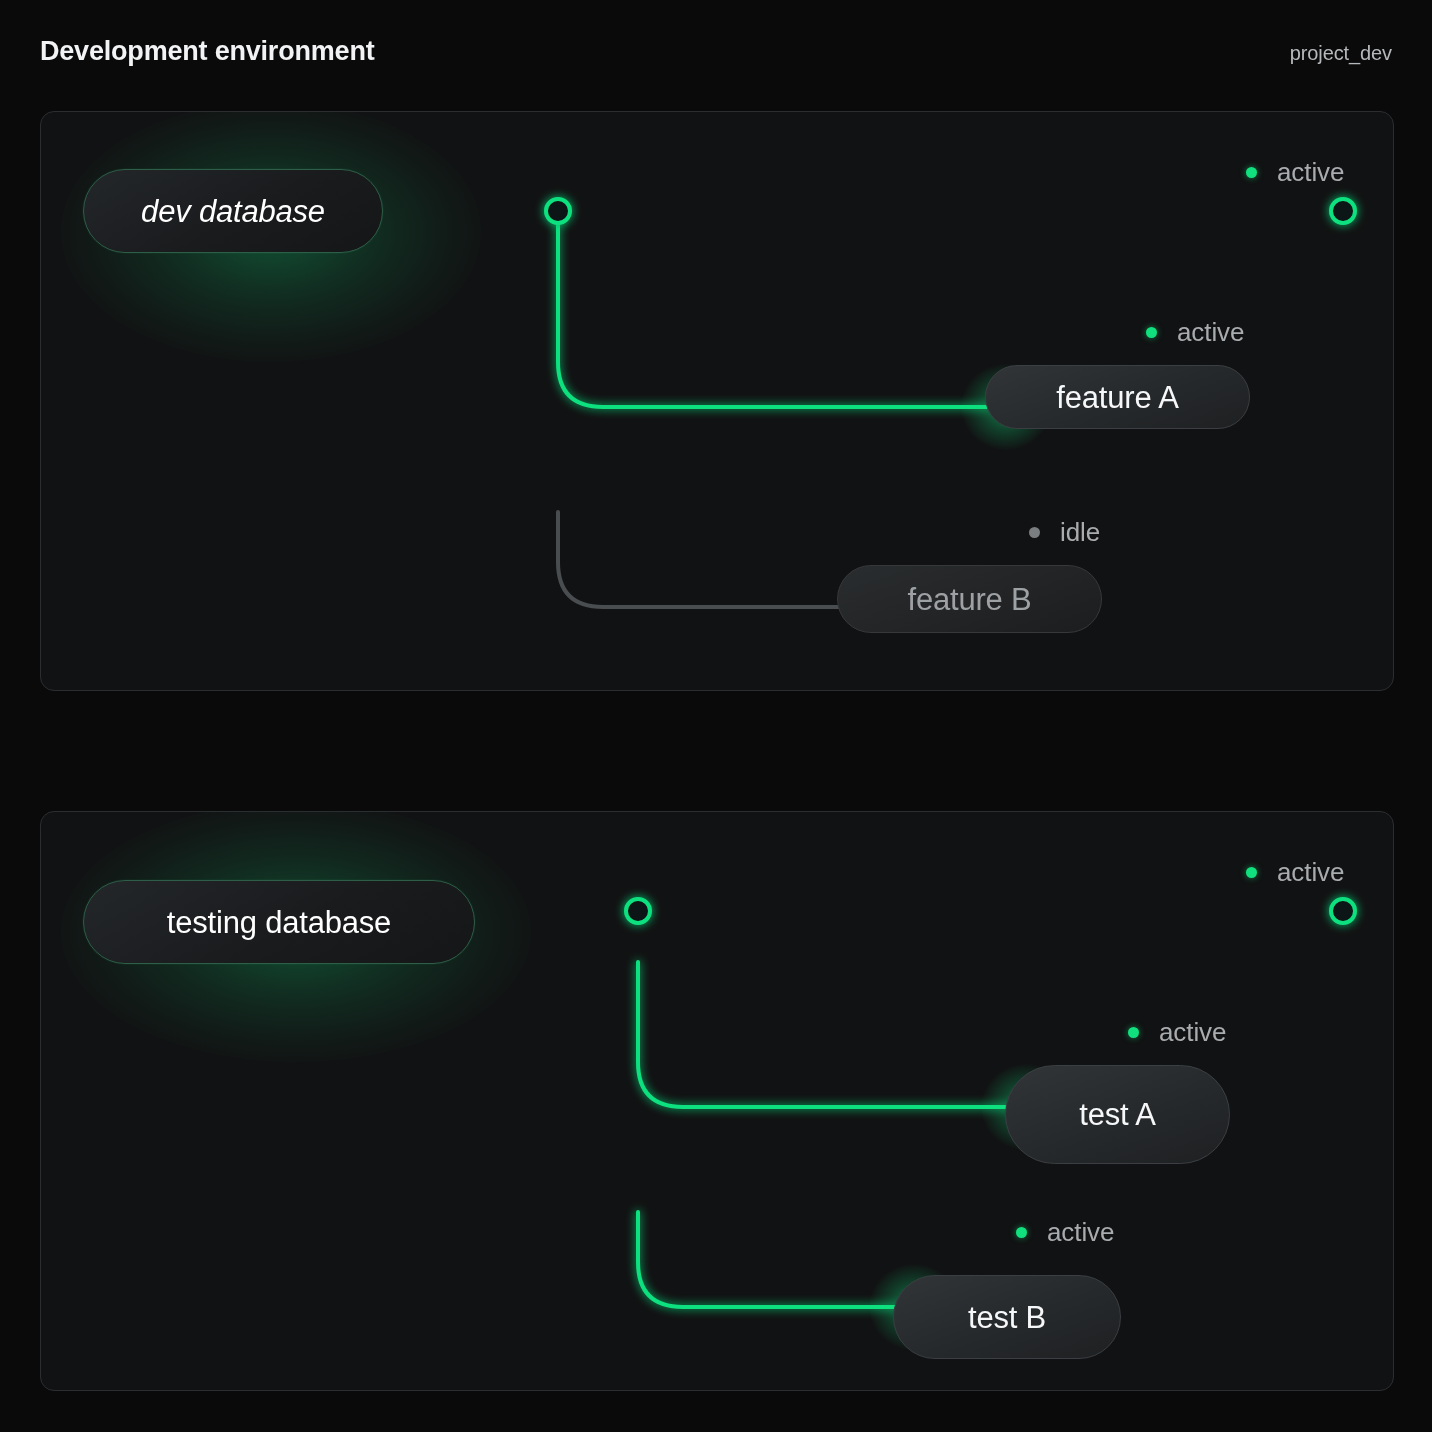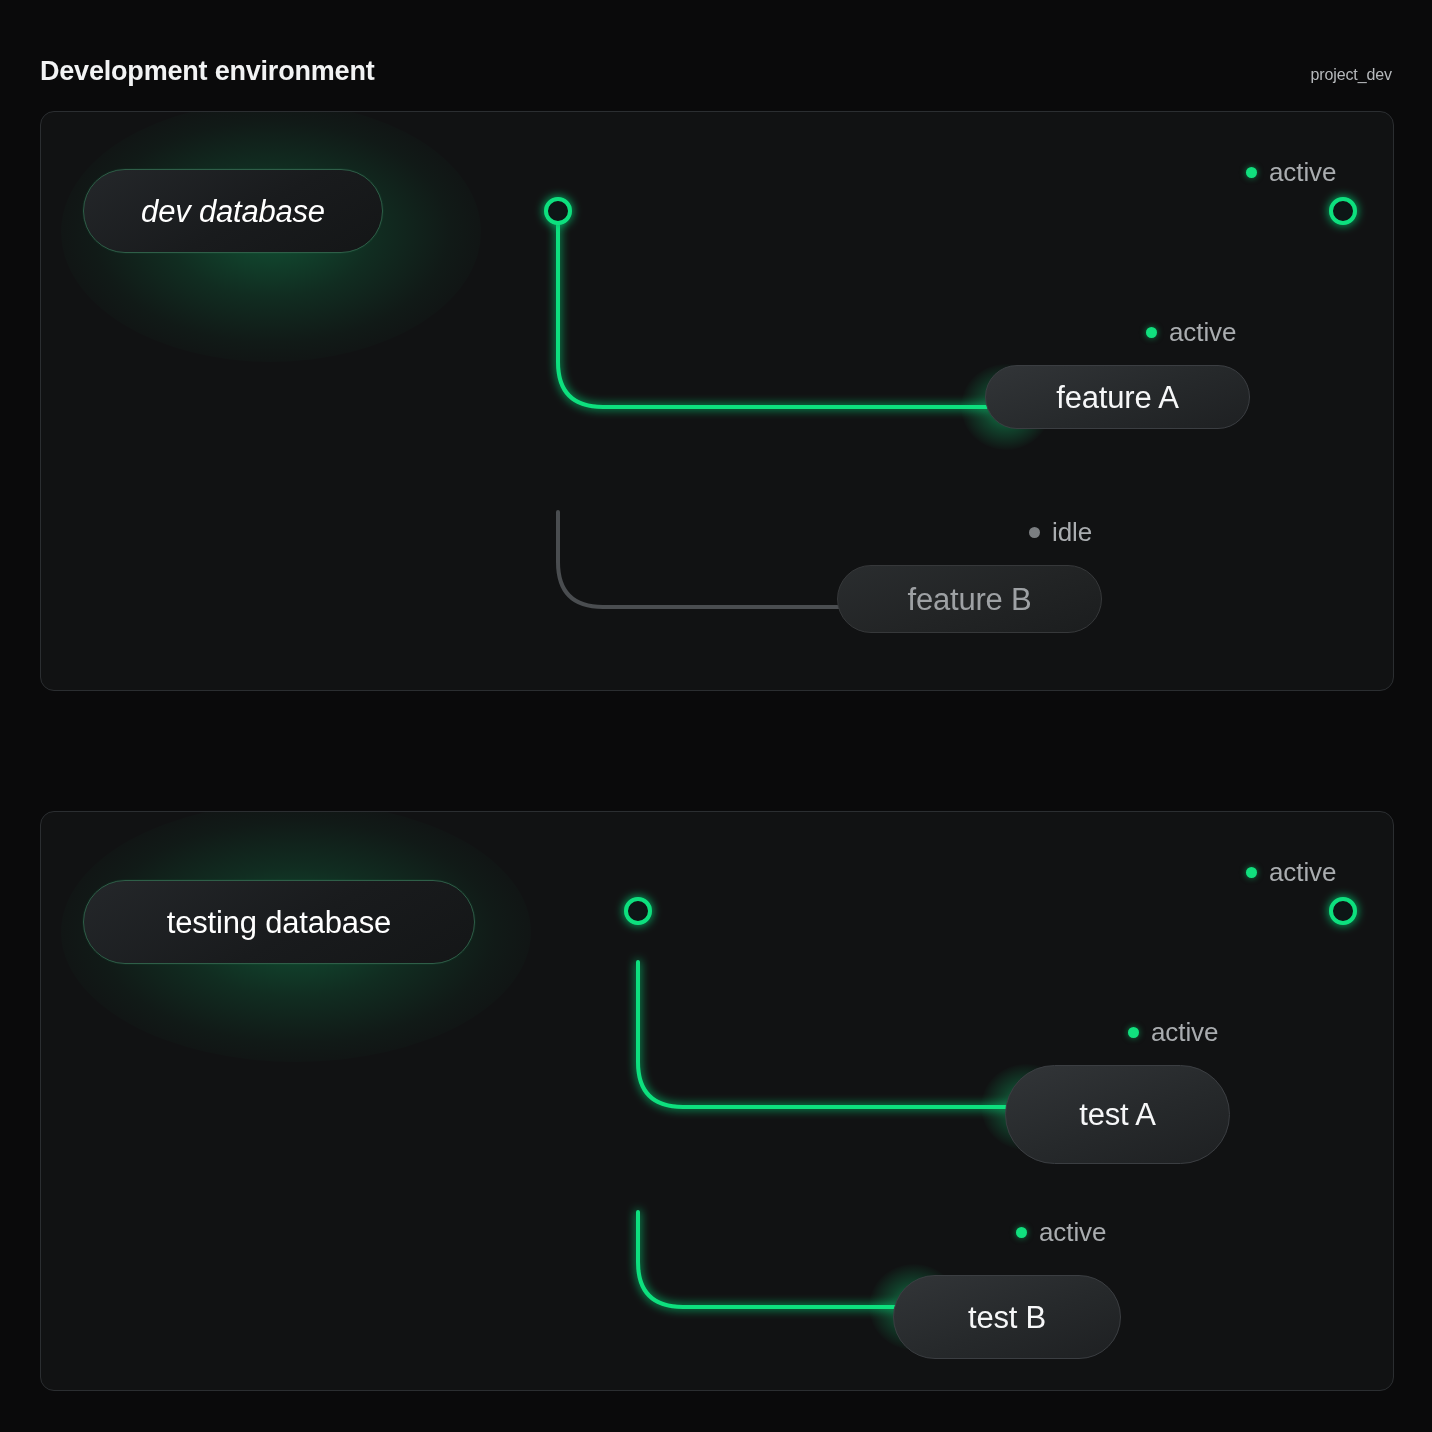--- a/index.html
+++ b/index.html
@@ -30,21 +30,21 @@
     align-items: baseline;
     justify-content: space-between;
   }
   .section-title {
     font-size: 27px;
     font-weight: bold;
     color: #f2f3f4;
     letter-spacing: -0.2px;
   }
   .section-project {
-    font-size: 16px;
+    font-size: 20px;
     font-weight: normal;
     color: #b6b9bc;
     letter-spacing: -0.1px;
   }
 
   
   .panel {
     position: absolute;
     left: 40px;
     width: 1352px;
@@ -127,21 +127,21 @@
                 rgba(17,224,126,0.22) 40%,
                 rgba(17,224,126,0) 72%);
     z-index: 3;
   }
 
   
   .status {
     position: absolute;
     display: flex;
     align-items: center;
-    gap: 12px;
+    gap: 20px;
     z-index: 5;
     white-space: nowrap;
   }
   .status-dot {
     width: 11px;
     height: 11px;
     border-radius: 50%;
     flex: 0 0 auto;
   }
   .status-dot.on  { background: #11e07e; box-shadow: 0 0 6px rgba(17,224,126,0.55); }
@@ -152,21 +152,21 @@
     line-height: 1;
   }
   .status-text.on  { color: #a9acaf; }
   .status-text.off { color: #a9acaf; }
 </style>
 </head>
 <body>
 
 <div class="page">
 
-  <div class="section-header" style="top:56px;">
+  <div class="section-header" style="top:36px;">
     <div class="section-title">Development environment</div>
     <div class="section-project">project_dev</div>
   </div>
 
   <div class="panel" id="panel-dev">
 
     <div class="glow db-glow" style="left:20px; top:-10px; width:420px; height:260px;"></div>
 
     <div class="panel-canvas">
       <svg viewBox="0 0 1352 578" preserveAspectRatio="none" aria-hidden="true">

